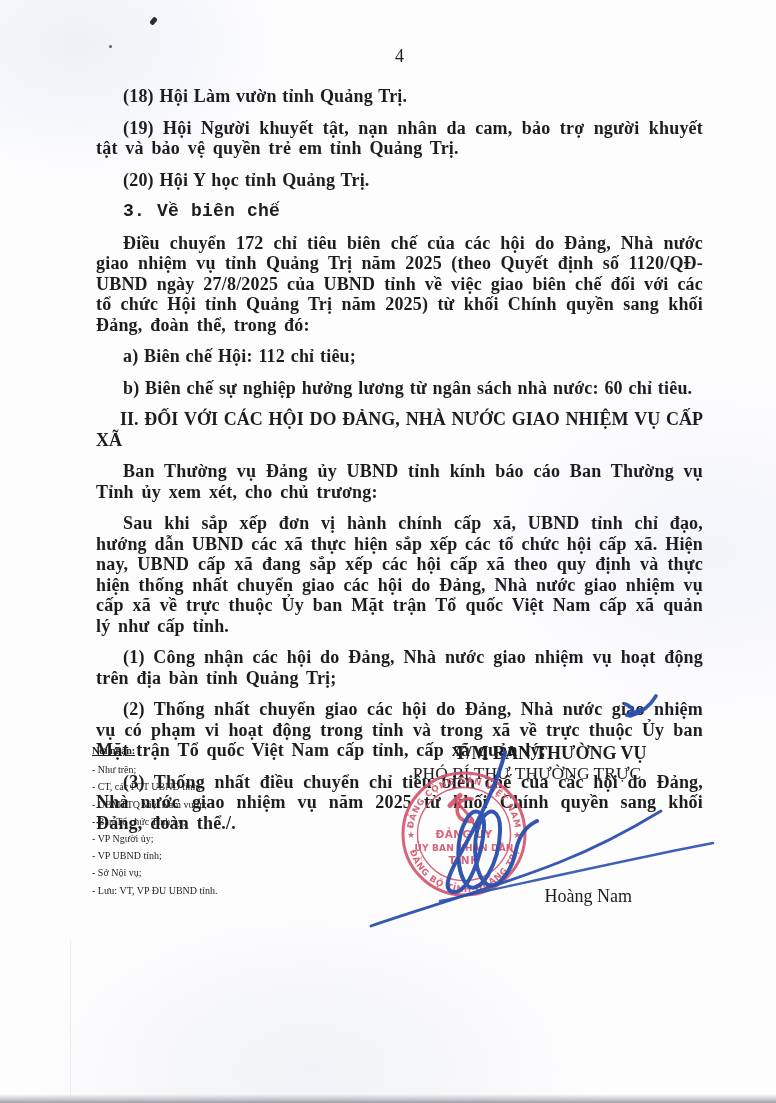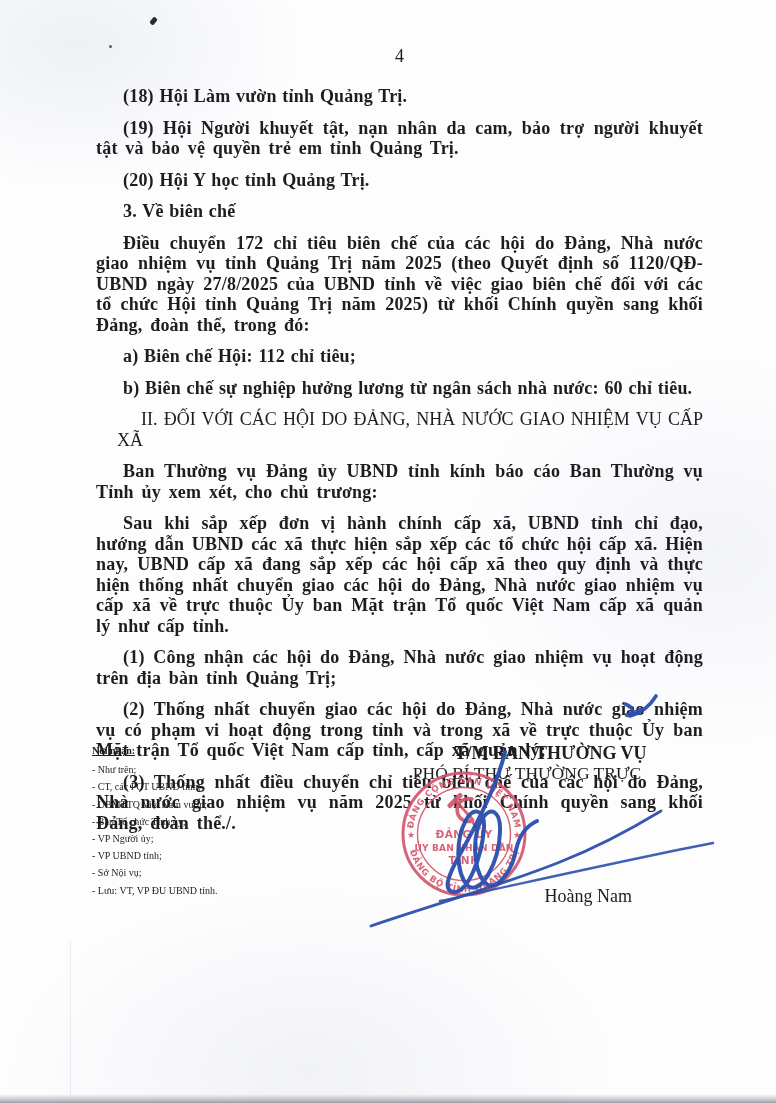--- a/index.html
+++ b/index.html
@@ -14,22 +14,22 @@
       #fdfdfe;
   }
   .speck{position:absolute;background:#2b2b33;}
   .s1{left:151px;top:17px;width:5px;height:8px;border-radius:2px;transform:rotate(38deg);}
   .s2{left:109px;top:45px;width:3px;height:3px;border-radius:50%;opacity:.75;}
   .page-number{position:absolute;top:46px;left:96px;width:607px;text-align:center;font-size:18px;}
   .content{position:absolute;left:96px;top:86px;width:607px;font-size:18px;line-height:20.5px;letter-spacing:.2px;}
   .para{margin:0 0 11px 0;word-spacing:1px;font-weight:bold;}
   .indent{text-indent:27px;}
   .just{text-align:justify;word-spacing:3px;}
-  .bold{font-weight:bold;}
-  .h2line{font-weight:normal;text-indent:24px;text-align:justify;text-align-last:justify;word-spacing:1px;letter-spacing:0;margin-left:21px;}
+  .bold{font-weight:bold;font-family:Liberation Mono, monospace;}
+  .h2line{font-weight:bold;text-indent:24px;text-align:justify;text-align-last:justify;word-spacing:1px;letter-spacing:0;}
   .recipients{position:absolute;left:92px;top:742px;font-size:10px;line-height:17.2px;}
   .recipients-title{font-weight:bold;text-decoration:underline;margin-bottom:2px;}
   .signoff{position:absolute;left:372px;top:743px;width:310px;text-align:center;}
   .signoff-authority{font-weight:bold;font-size:18px;line-height:20px;padding-left:47px;}
   .signoff-position{font-size:17.5px;line-height:21px;}
   .signer-name{position:absolute;left:432px;top:886px;width:200px;text-align:right;font-weight:normal;font-size:18px;}
   .seal{position:absolute;left:397px;top:767px;z-index:2;}
   .signature{position:absolute;left:350px;top:680px;z-index:3;}
   .scan-edge{position:absolute;left:0;right:0;bottom:0;height:9px;
     background:linear-gradient(to bottom, rgba(150,150,158,0) 0%, rgba(140,140,150,.45) 60%, rgba(110,110,120,.65) 100%);}

